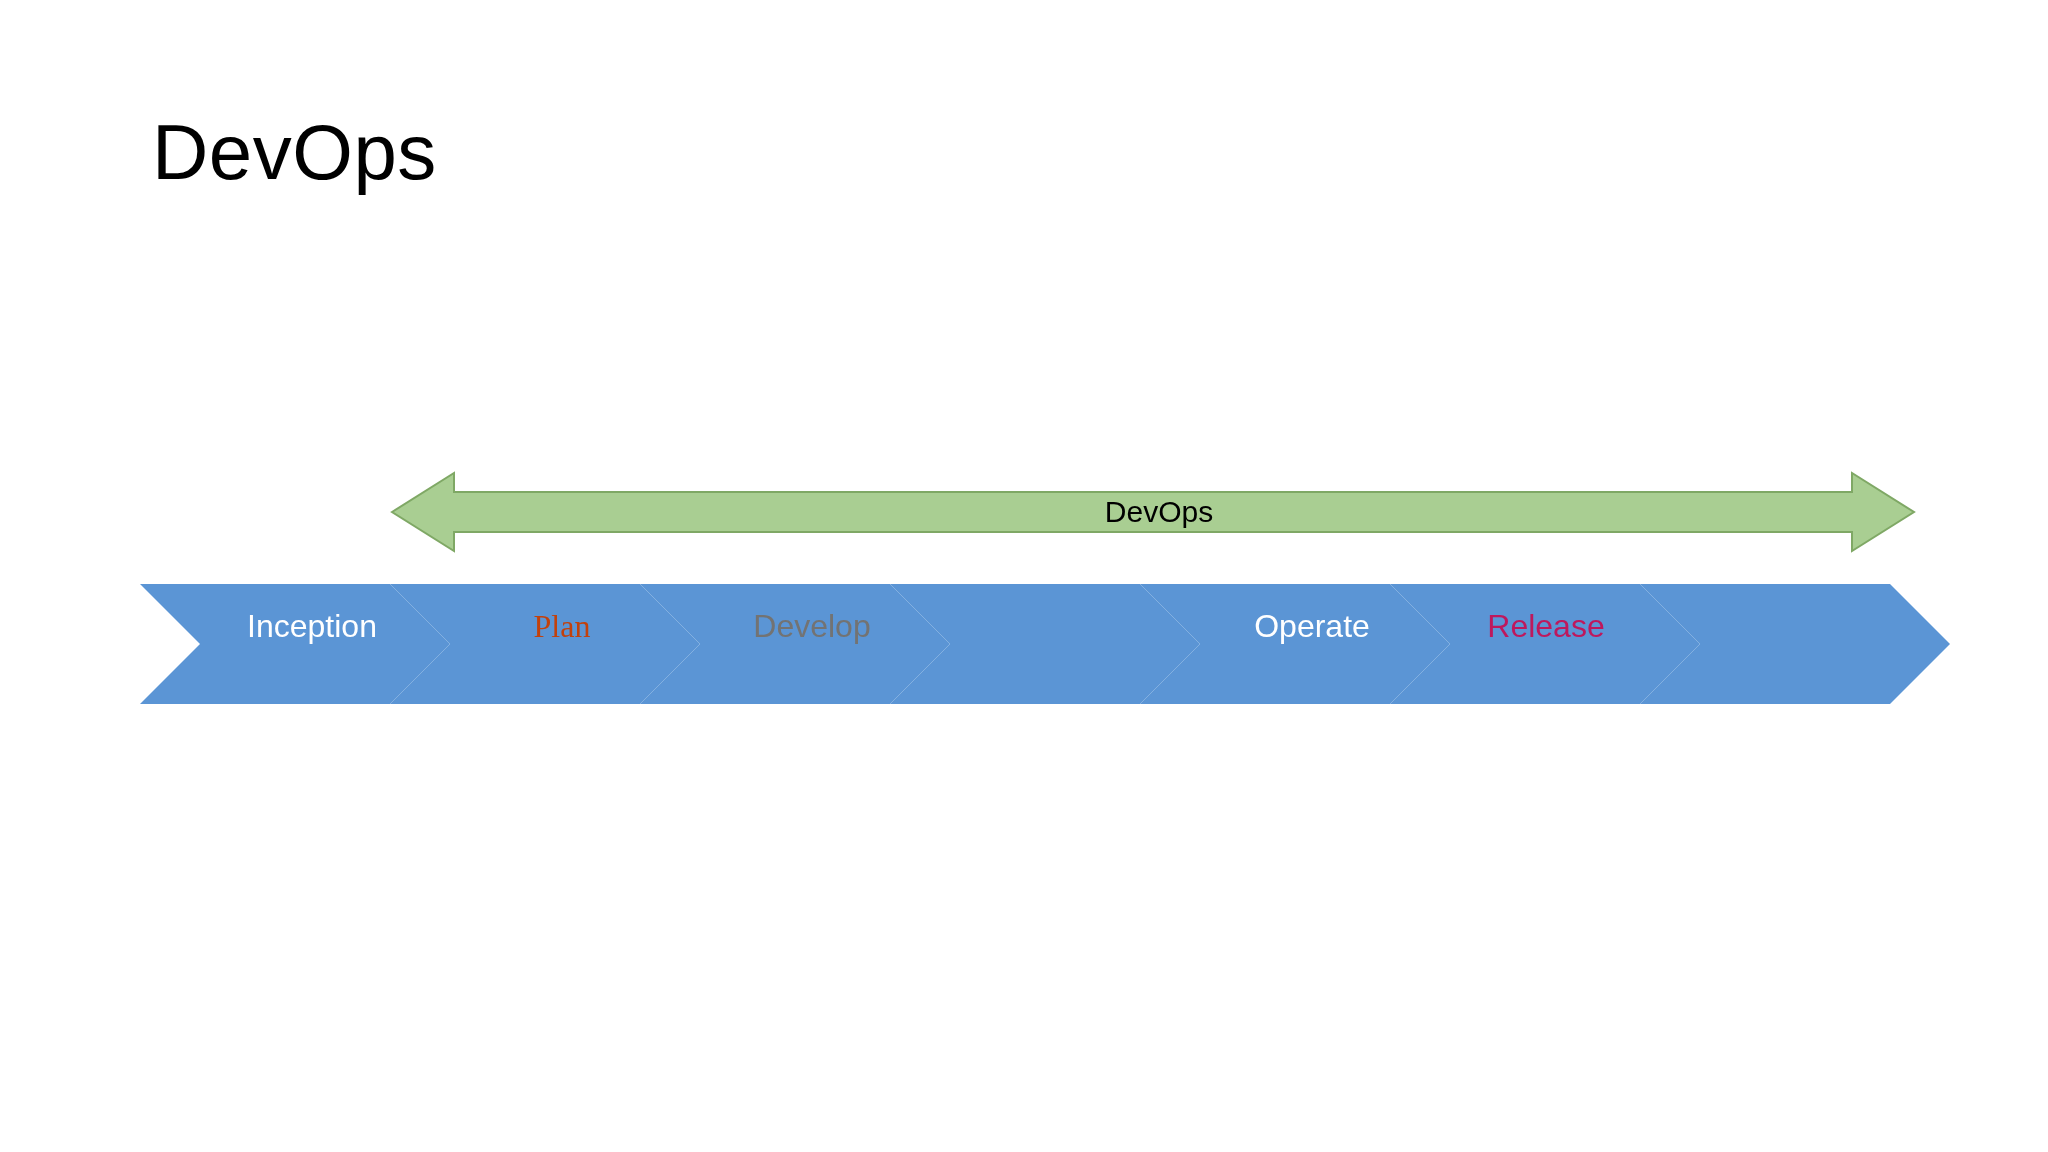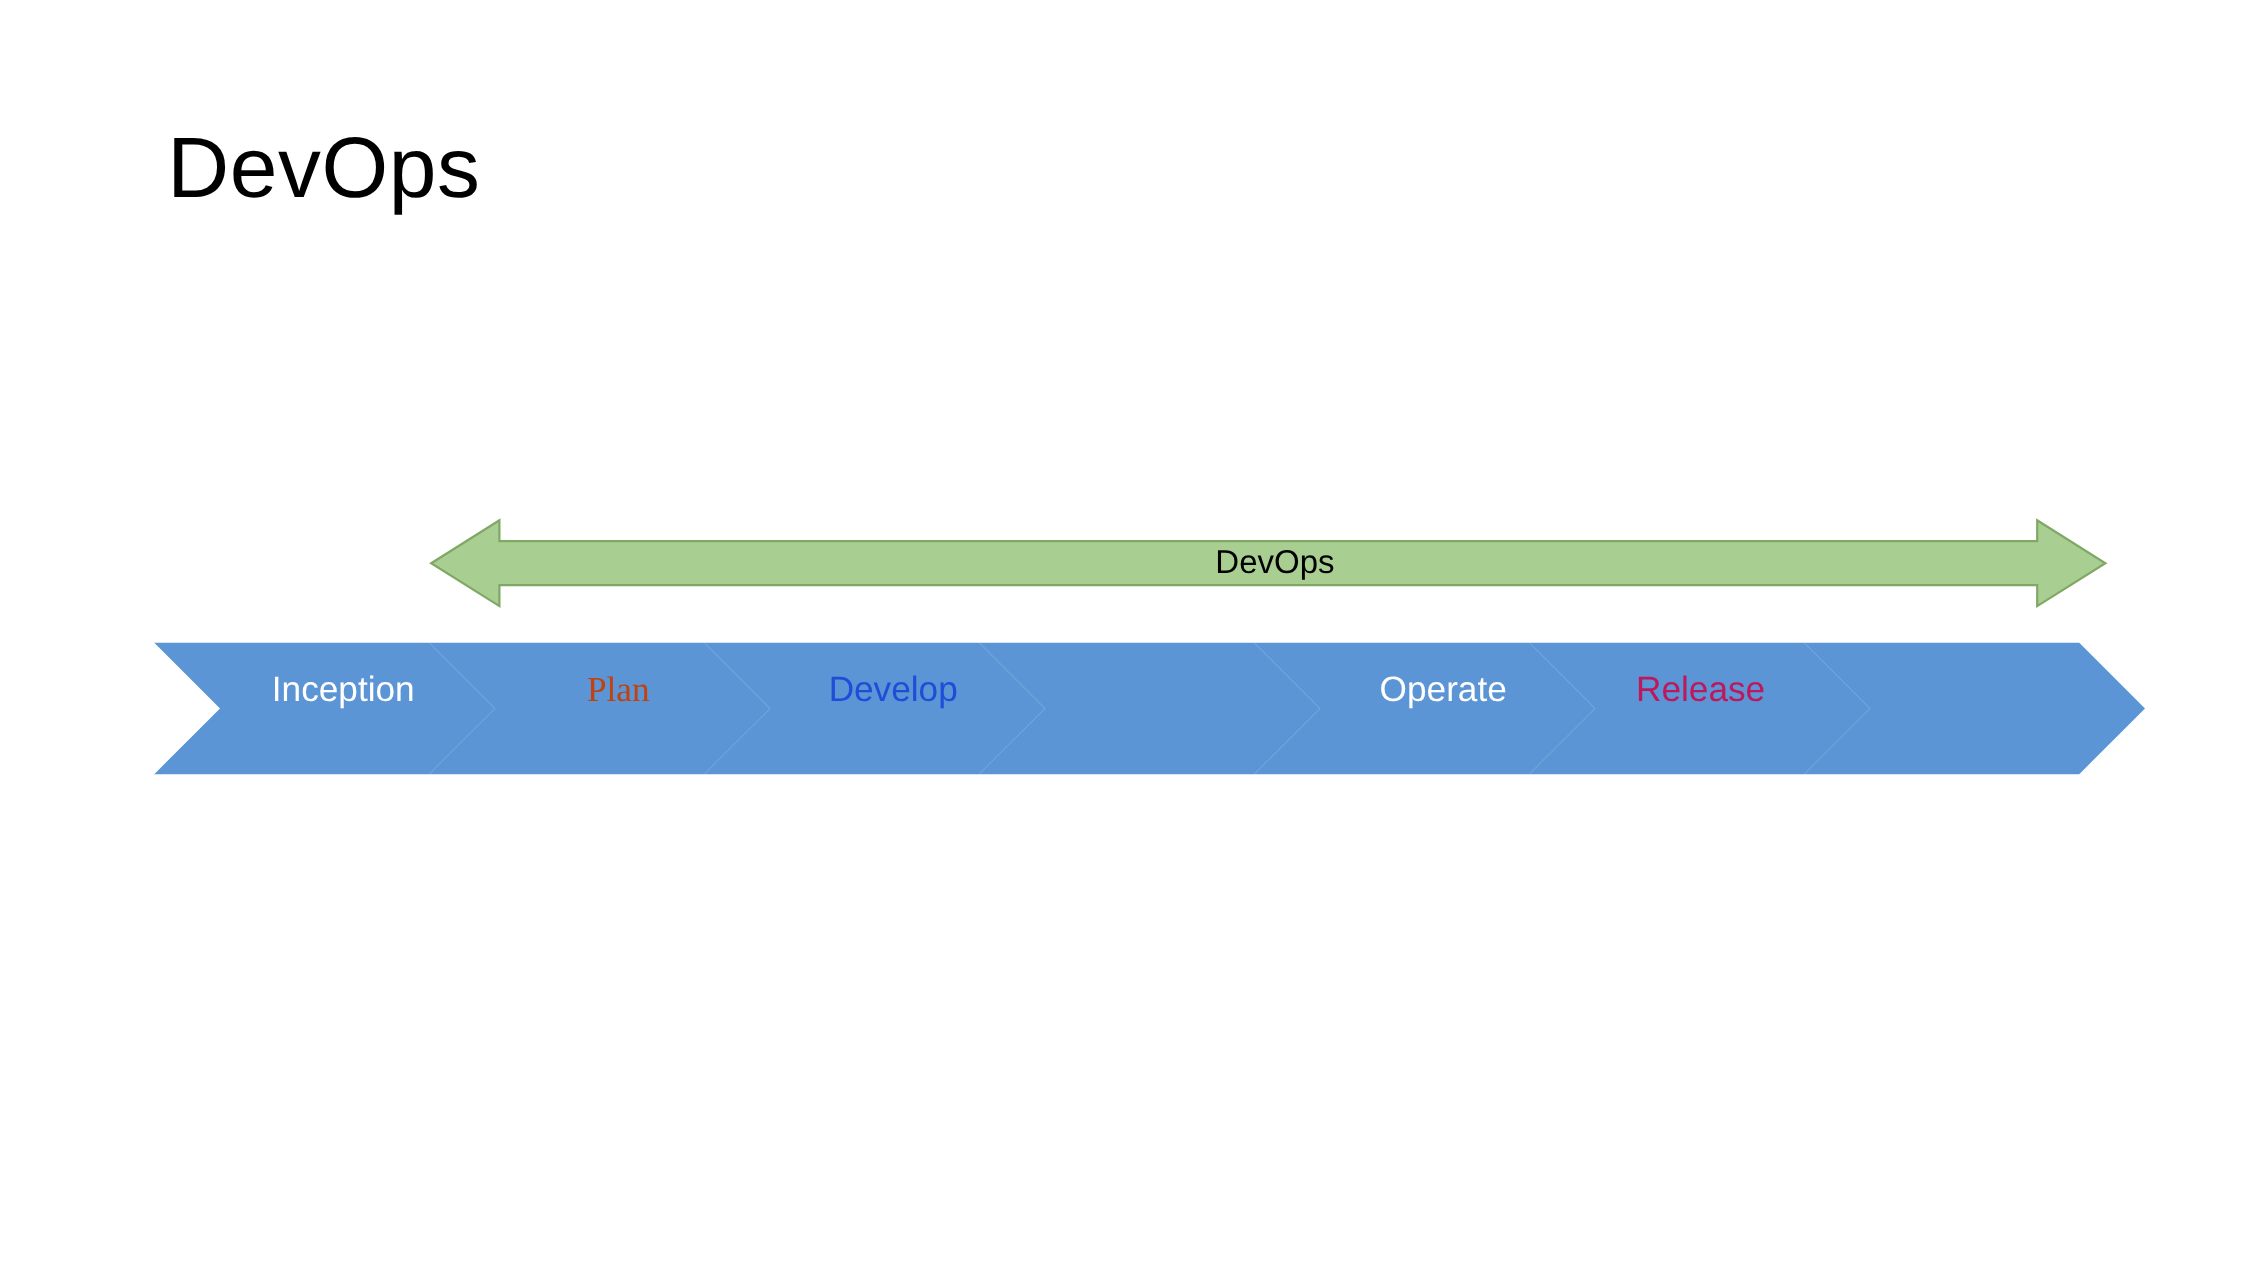--- a/index.html
+++ b/index.html
@@ -136,21 +136,21 @@
     </div>
     <div class="chev-label" style="left: 250px; width: 310px; padding-left: 34px; box-sizing: border-box; color: #c2410c; font-family: Liberation Serif, serif;">
       <span>Plan</span>
     </div>
 
     <div class="chev" style="left:500px; width:310px;">
       <svg viewBox="0 0 310 120" preserveAspectRatio="none">
         <polygon points="0,0 250,0 310,60 250,120 0,120 60,60" fill="#5B95D5"></polygon>
       </svg>
     </div>
-    <div class="chev-label" style="left: 500px; width: 310px; padding-left: 34px; box-sizing: border-box; color: #1d4ed8;">
+    <div class="chev-label" style="left: 500px; width: 310px; padding-left: 34px; box-sizing: border-box; color: #737373;">
       <span>Develop</span>
     </div>
 
     <div class="chev" style="left:750px; width:310px;">
       <svg viewBox="0 0 310 120" preserveAspectRatio="none">
         <polygon points="0,0 250,0 310,60 250,120 0,120 60,60" fill="#5B95D5"></polygon>
       </svg>
     </div>
 
     <div class="chev" style="left:1000px; width:310px;">

